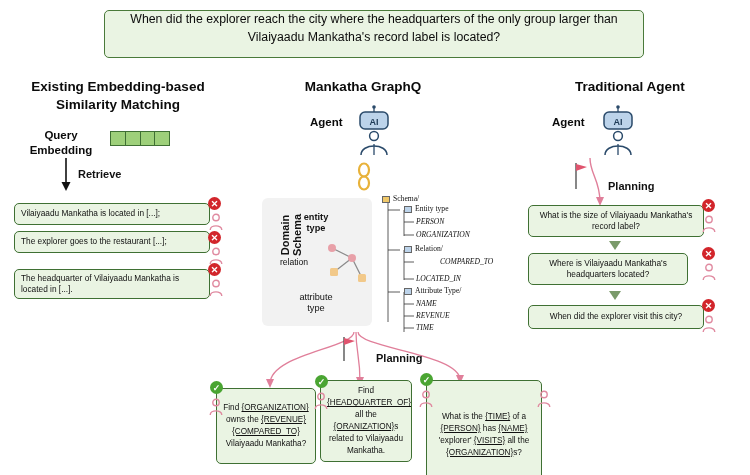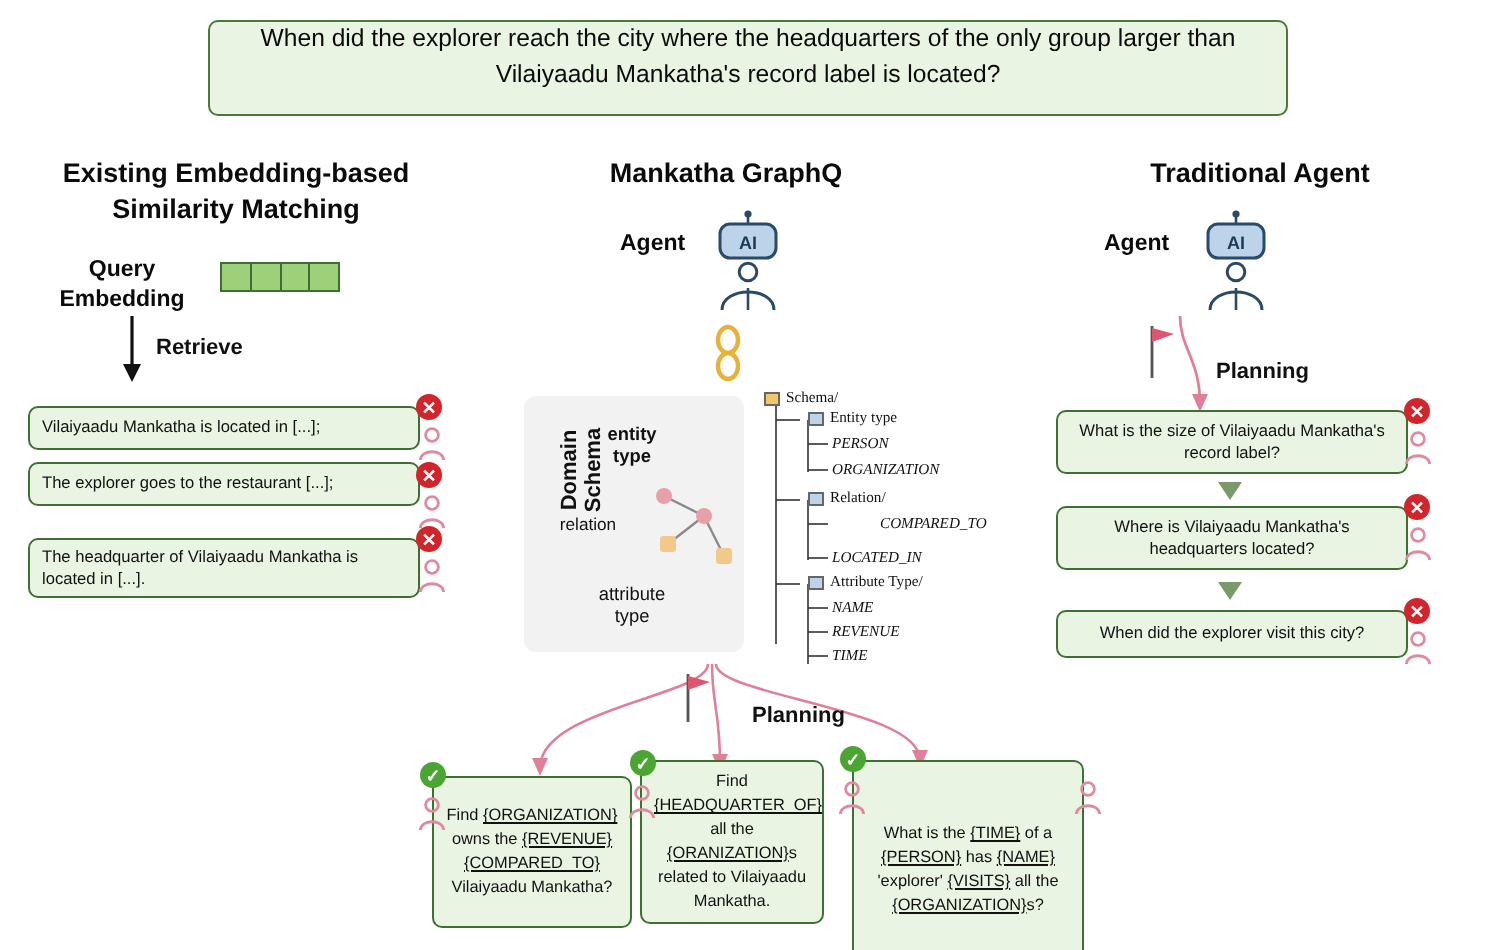--- a/index.html
+++ b/index.html
@@ -147,21 +147,21 @@
   .plan-text u { text-decoration: underline; }
 
   
   #agent-label-right { left: 552px; top: 116px; }
   #agent-icon-right { left: 596px; top: 110px; width: 44px; height: 50px; }
 
   #planning-right-label { left: 608px; top: 180px; font-size: 11px; font-weight: bold; color: #111; }
   #flag-right { left: 572px; top: 162px; width: 18px; height: 28px; }
 
   #rq1 { left: 528px; top: 205px; width: 176px; height: 32px; }
-  #rq2 { left: 528px; top: 253px; width: 176px; height: 32px; }
+  #rq2 { left: 528px; top: 253px; width: 160px; height: 32px; }
   #rq3 { left: 528px; top: 305px; width: 176px; height: 24px; }
 
   svg { display: block; overflow: visible; }
 </style>
 </head>
 <body>
 
 <div class="abs" id="question-box">
   <div class="qtext">When did the explorer reach the city where the headquarters of the only group larger than Vilaiyaadu Mankatha's record label is located?</div>
 </div>

